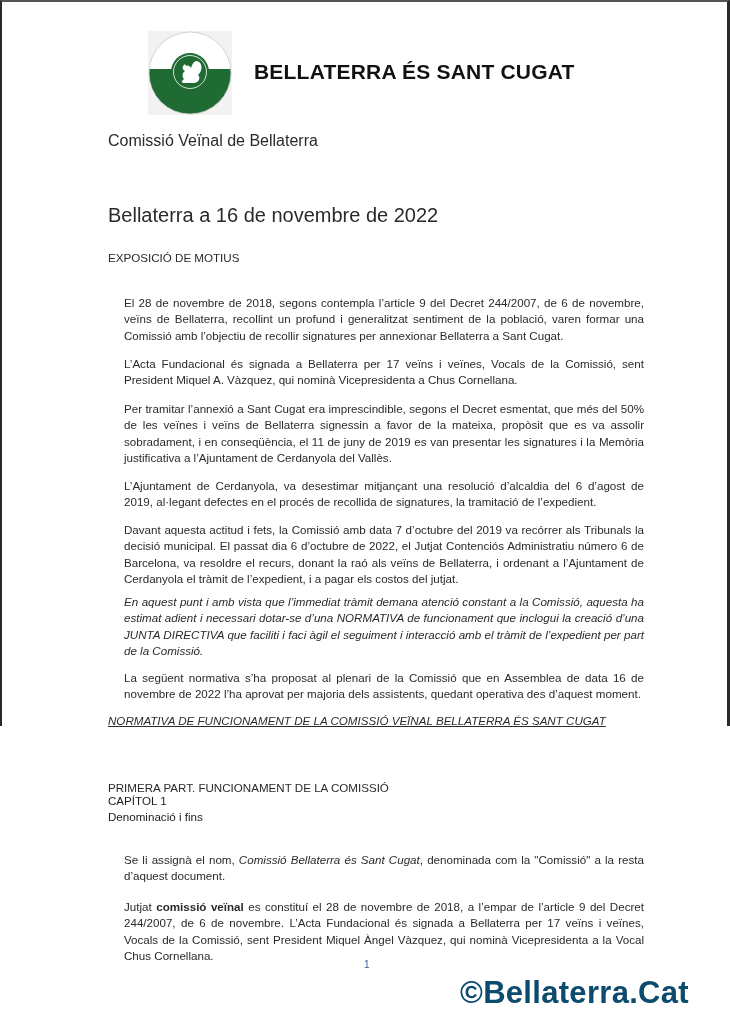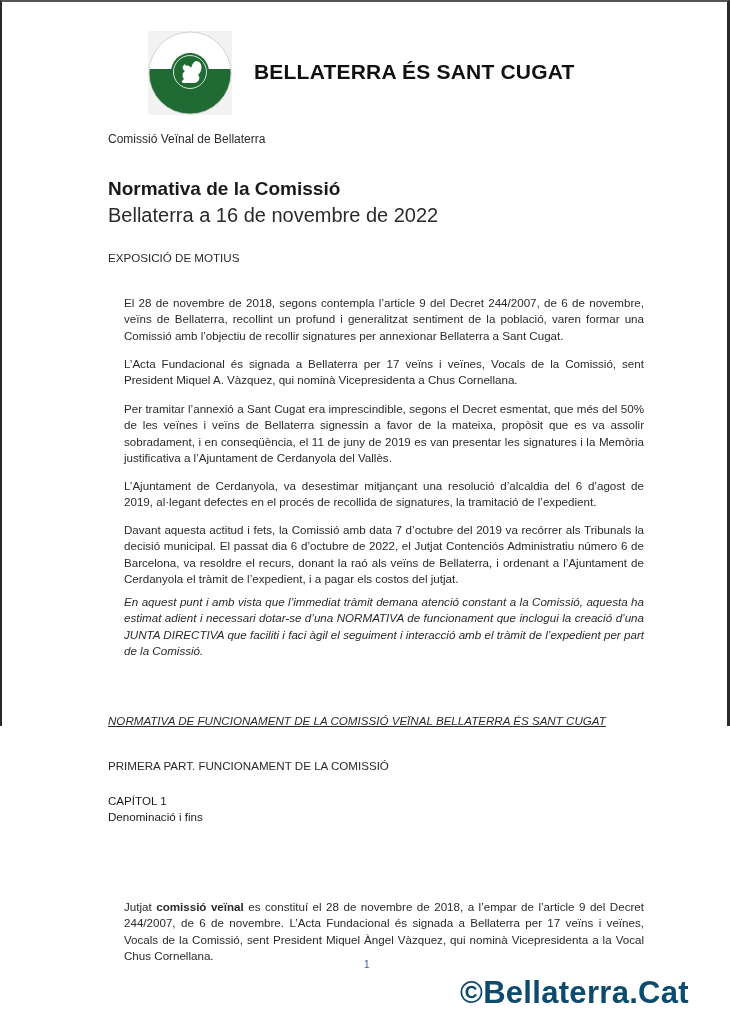--- a/index.html
+++ b/index.html
@@ -39,21 +39,21 @@
       font-size: 21px;
       font-weight: bold;
       color: #111;
       letter-spacing: 0.2px;
       white-space: nowrap;
     }
     .org-name {
       position: absolute;
       left: 106px;
       top: 130px;
-      font-size: 12px;
+      font-size: 16px;
       color: #2a2a2a;
       white-space: nowrap;
     }
     .doc-title {
       position: absolute;
       left: 106px;
       top: 176px;
       font-size: 19px;
       font-weight: bold;
       color: #1a1a1a;
@@ -132,39 +132,40 @@
     </g>
     <circle cx="42" cy="42" r="41" fill="none" stroke="#c8c8c8" stroke-width="0.8"></circle>
     <circle cx="42" cy="41" r="19" fill="#1f6b33"></circle>
     <circle cx="42" cy="41" r="16.5" fill="none" stroke="#ffffff" stroke-width="0.8"></circle>
     <path d="M48 30 C55 30 55 40 50 44 C53 46 51 52 46 52 L36 52 C34 52 33 50 35 49 L36 48 C34 46 34 42 37 40 C35 39 34 37 35 35 L37 33 L38 35 C40 34 42 35 43 37 C44 34 45 31 48 30 Z" fill="#ffffff"></path>
   </svg>
 
   <div class="brand-title">BELLATERRA ÉS SANT CUGAT</div>
 
   <div class="org-name">Comissió Veïnal de Bellaterra</div>
-  <div class="doc-title">Normativa de la Comissió</div>
   <div class="doc-date">Bellaterra a 16  de novembre de 2022</div>
 
   <div class="section-heading" style="top:249px;">EXPOSICIÓ DE MOTIUS</div>
 
   <p class="body-text" style="top:277px;">El 28 de novembre de 2018, segons contempla l’article 9 del Decret 244/2007, de 6 de novembre, veïns de Bellaterra, recollint un profund i generalitzat  sentiment de la població, varen formar una Comissió amb l’objectiu de recollir signatures per annexionar Bellaterra a Sant Cugat.</p>
   <p class="body-text" style="top:338px;">L’Acta Fundacional és signada a Bellaterra per 17 veïns i veïnes, Vocals de la Comissió, sent President Miquel A. Vàzquez, qui nominà Vicepresidenta a Chus Cornellana.</p>
   <p class="body-text" style="top:383px;">Per tramitar l’annexió a Sant Cugat era imprescindible, segons el Decret esmentat, que més del 50% de les veïnes i veïns de Bellaterra signessin a favor de la mateixa, propòsit que es va assolir sobradament, i en conseqüència, el 11 de juny de 2019 es van presentar les signatures i la Memòria  justificativa a l’Ajuntament de Cerdanyola del Vallès.</p>
   <p class="body-text" style="top:460px;">L’Ajuntament de Cerdanyola, va desestimar mitjançant una resolució d’alcaldia del 6 d’agost de 2019, al·legant defectes en el  procés de recollida de signatures, la tramitació de l’expedient.</p>
   <p class="body-text" style="top:504px;">Davant aquesta actitud i fets, la Comissió amb data 7 d’octubre del 2019 va recórrer als Tribunals la decisió municipal. El passat dia 6 d’octubre de 2022, el Jutjat Contenciós Administratiu  número 6 de Barcelona, va resoldre el recurs, donant la raó als veïns de Bellaterra, i ordenant a l’Ajuntament de Cerdanyola el tràmit de l’expedient, i a pagar els costos del jutjat.</p>
   <p class="body-text" style="top:576px;font-style:italic;">En aquest punt i amb vista que l’immediat tràmit demana atenció constant a la Comissió, aquesta ha estimat adient i necessari dotar-se d’una NORMATIVA de funcionament que inclogui la creació d’una JUNTA DIRECTIVA que faciliti  i faci àgil el seguiment i interacció amb el tràmit de l’expedient per part de la Comissió.</p>
+  <p class="body-text" style="top:652px;">La següent normativa s’ha proposat al plenari de la Comissió que en Assemblea de data 16 de novembre de 2022  l’ha aprovat per majoria dels assistents, quedant  operativa des d’aquest moment.</p>
 
   <div class="section-heading underlined" style="top:712px;">NORMATIVA DE FUNCIONAMENT DE LA COMISSIÓ VEÏNAL BELLATERRA ÉS SANT CUGAT</div>
 
-  <div class="section-heading" style="top:757px;text-align:right;">PRIMERA PART. FUNCIONAMENT DE LA COMISSIÓ</div>
+  <div class="section-heading" style="top:779px;text-align:right;">PRIMERA PART. FUNCIONAMENT DE LA COMISSIÓ</div>
 
   <div class="chapter" style="top:791px;">CAPÍTOL 1</div>
   <div class="chapter" style="top:807px;">Denominació i fins</div>
 
+  <p class="body-text" style="top:834px;"><span>Se li assignà el nom, </span><i>Comissió Bellaterra és Sant Cugat</i><span>, denominada com la "Comissió" a la resta d’aquest document.</span></p>
 
   <p class="body-text" style="top:881px;"><span>Jutjat </span><b>comissió veïnal</b><span> es constituí el 28 de novembre de 2018, a l’empar de l’article 9 del Decret 244/2007, de 6 de novembre. L’Acta Fundacional és signada a Bellaterra per 17 veïns i veïnes, Vocals de la Comissió, sent President Miquel Àngel Vàzquez, qui nominà Vicepresidenta a la Vocal Chus Cornellana.</span></p>
 
   <div class="page-number">1</div>
 
   <div class="watermark">©Bellaterra.Cat</div>
 
 </div>
 
 </body></html>

